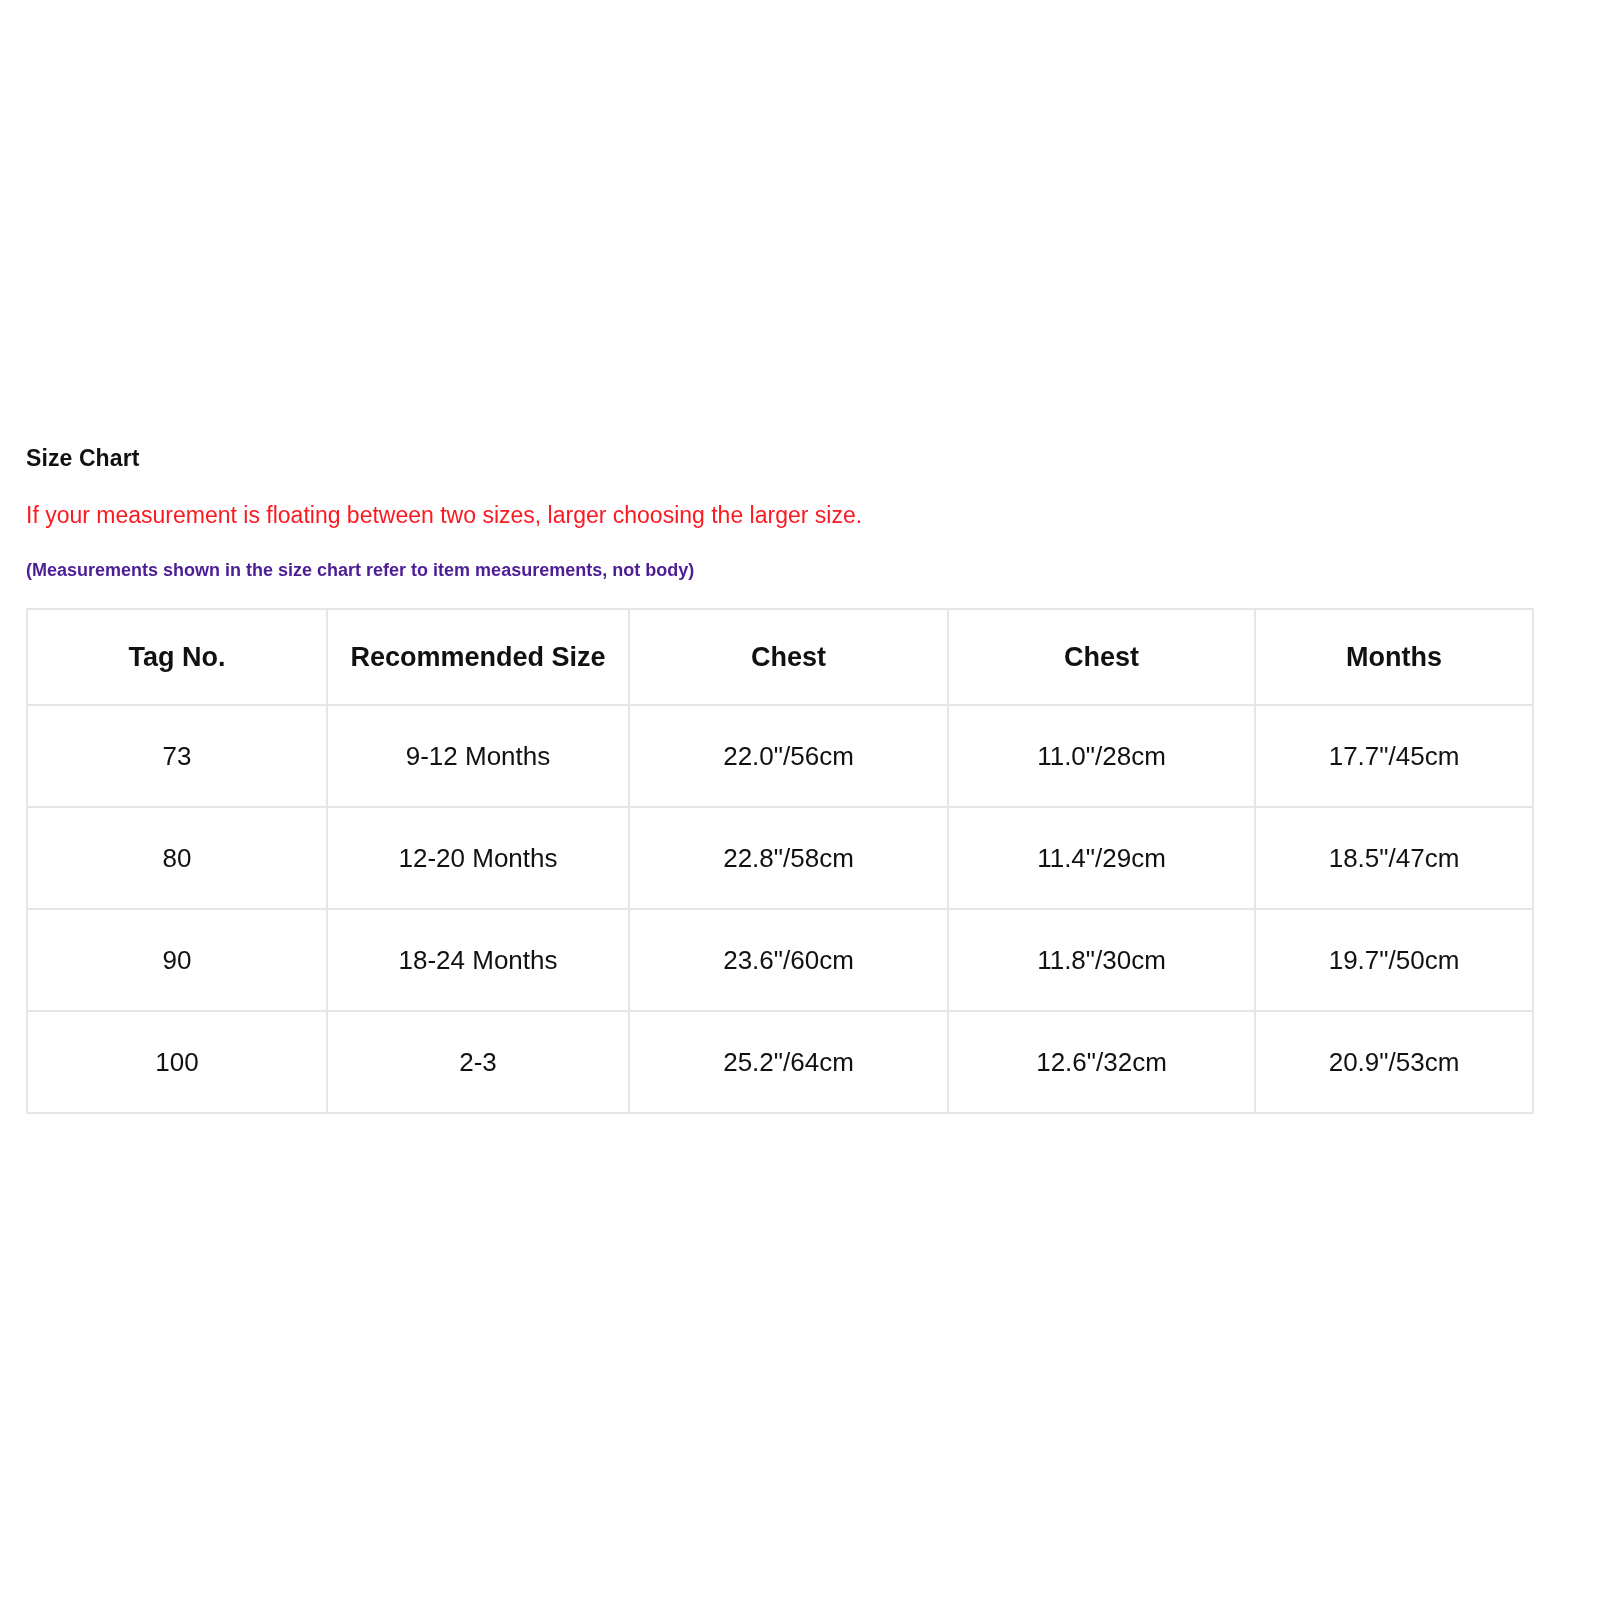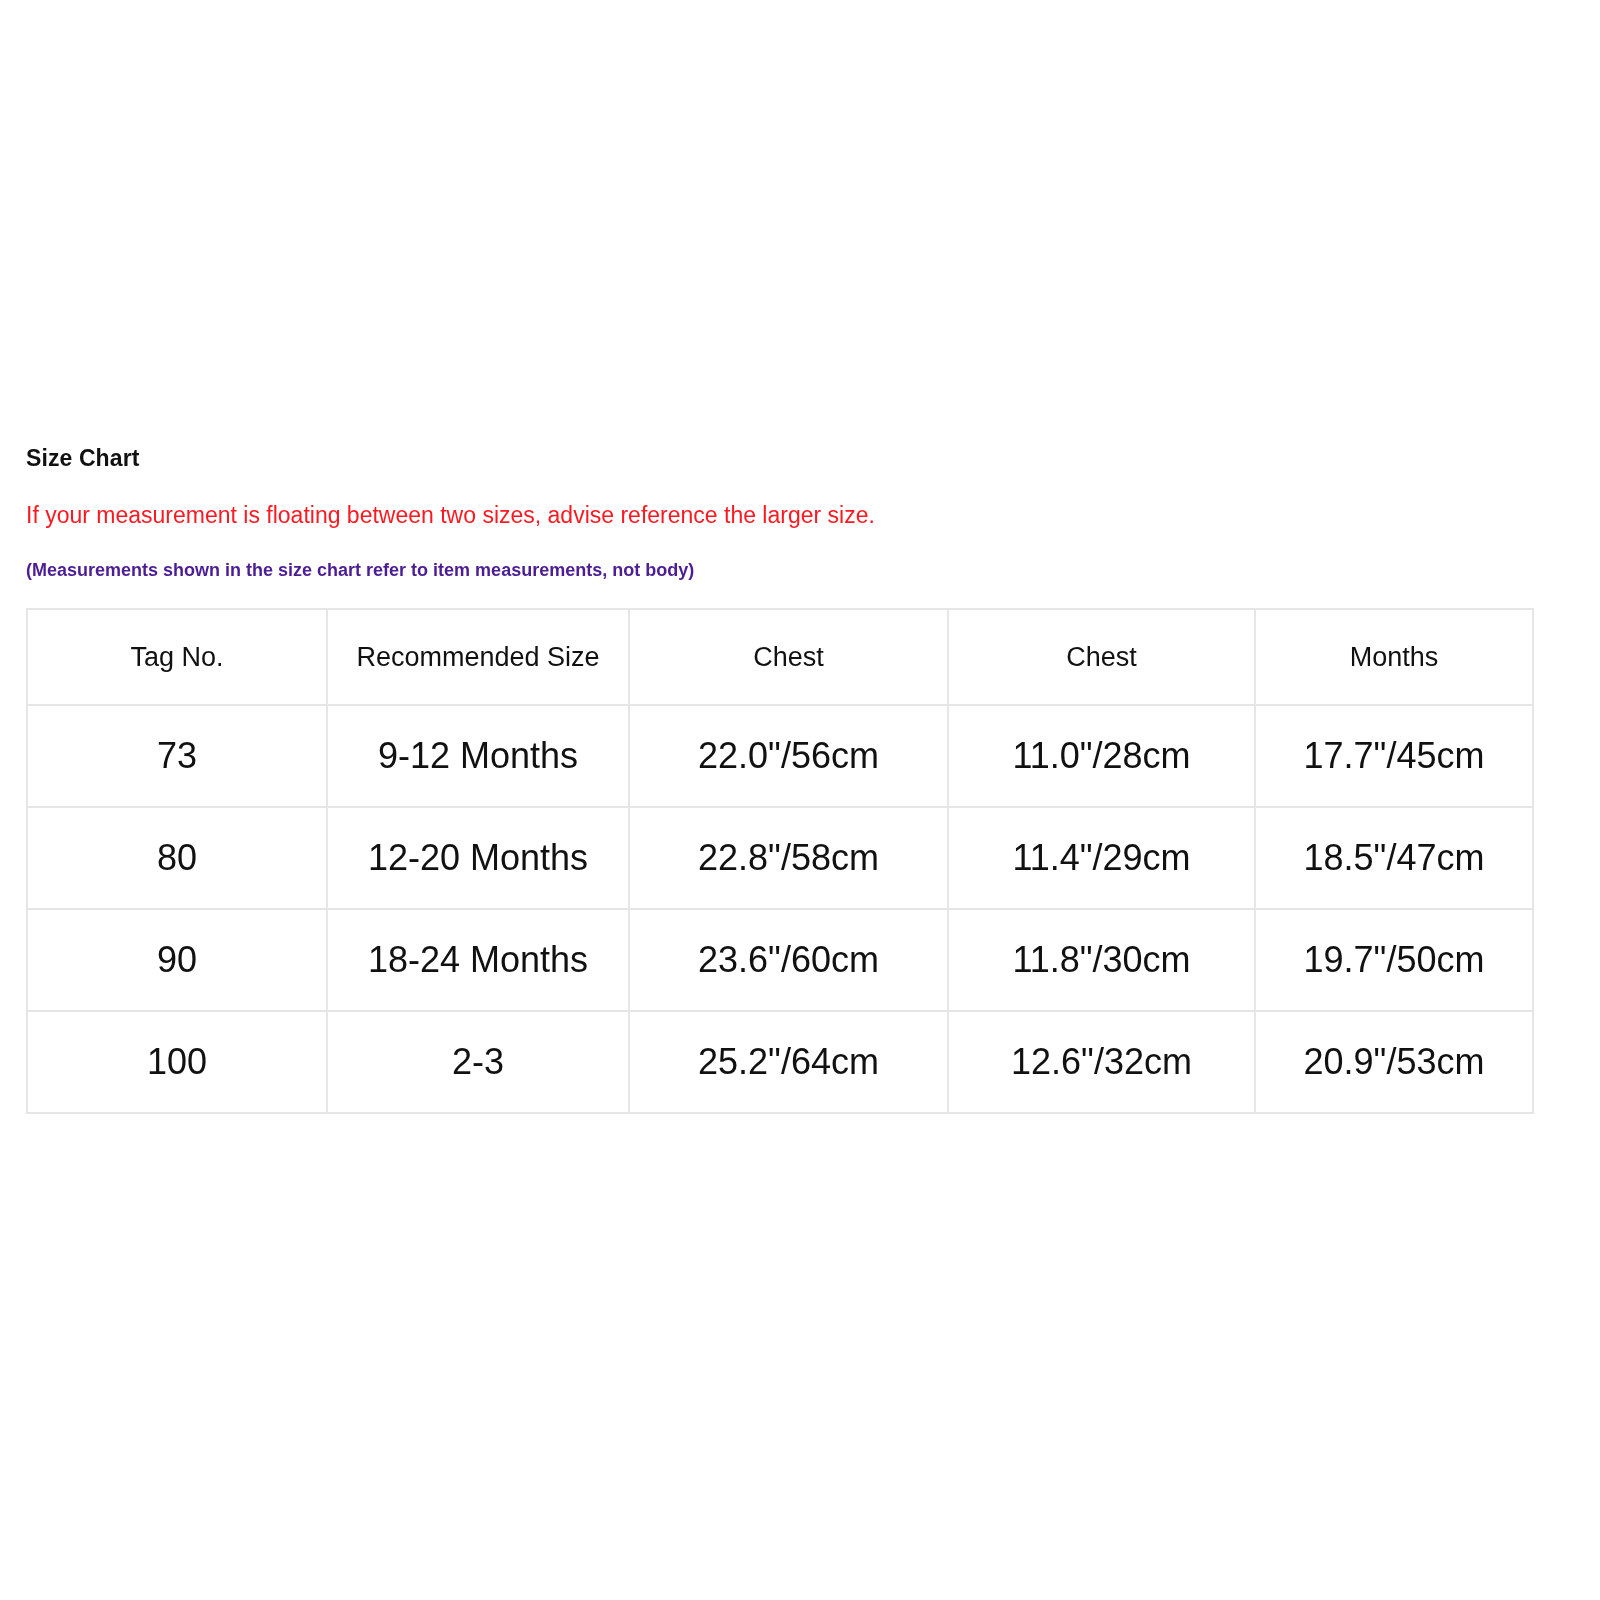--- a/index.html
+++ b/index.html
@@ -62,37 +62,37 @@
   table.size-table td {
     border: 2px solid #e6e6e6;
     text-align: center;
     vertical-align: middle;
     color: #111111;
     padding: 0;
   }
   table.size-table th {
     height: 94px;
     font-size: 27px;
-    font-weight: normal;
+    font-weight: bold;
   }
   table.size-table td {
     height: 100px;
-    font-size: 36px;
+    font-size: 26px;
     font-weight: normal;
   }
 </style>
 </head>
 <body>
 
 <div id="page">
   <div id="content">
 
     <div class="title">Size Chart</div>
 
-    <div class="note-red">If your measurement is floating between two sizes, advise reference the larger size.</div>
+    <div class="note-red">If your measurement is floating between two sizes, larger choosing the larger size.</div>
     <div class="note-bold">(Measurements shown in the size chart refer to item measurements, not body)</div>
 
     <table class="size-table">
       <colgroup>
         <col class="c0">
           <col class="c1">
           <col class="c2">
           <col class="c3">
           <col class="c4">
       </colgroup>

